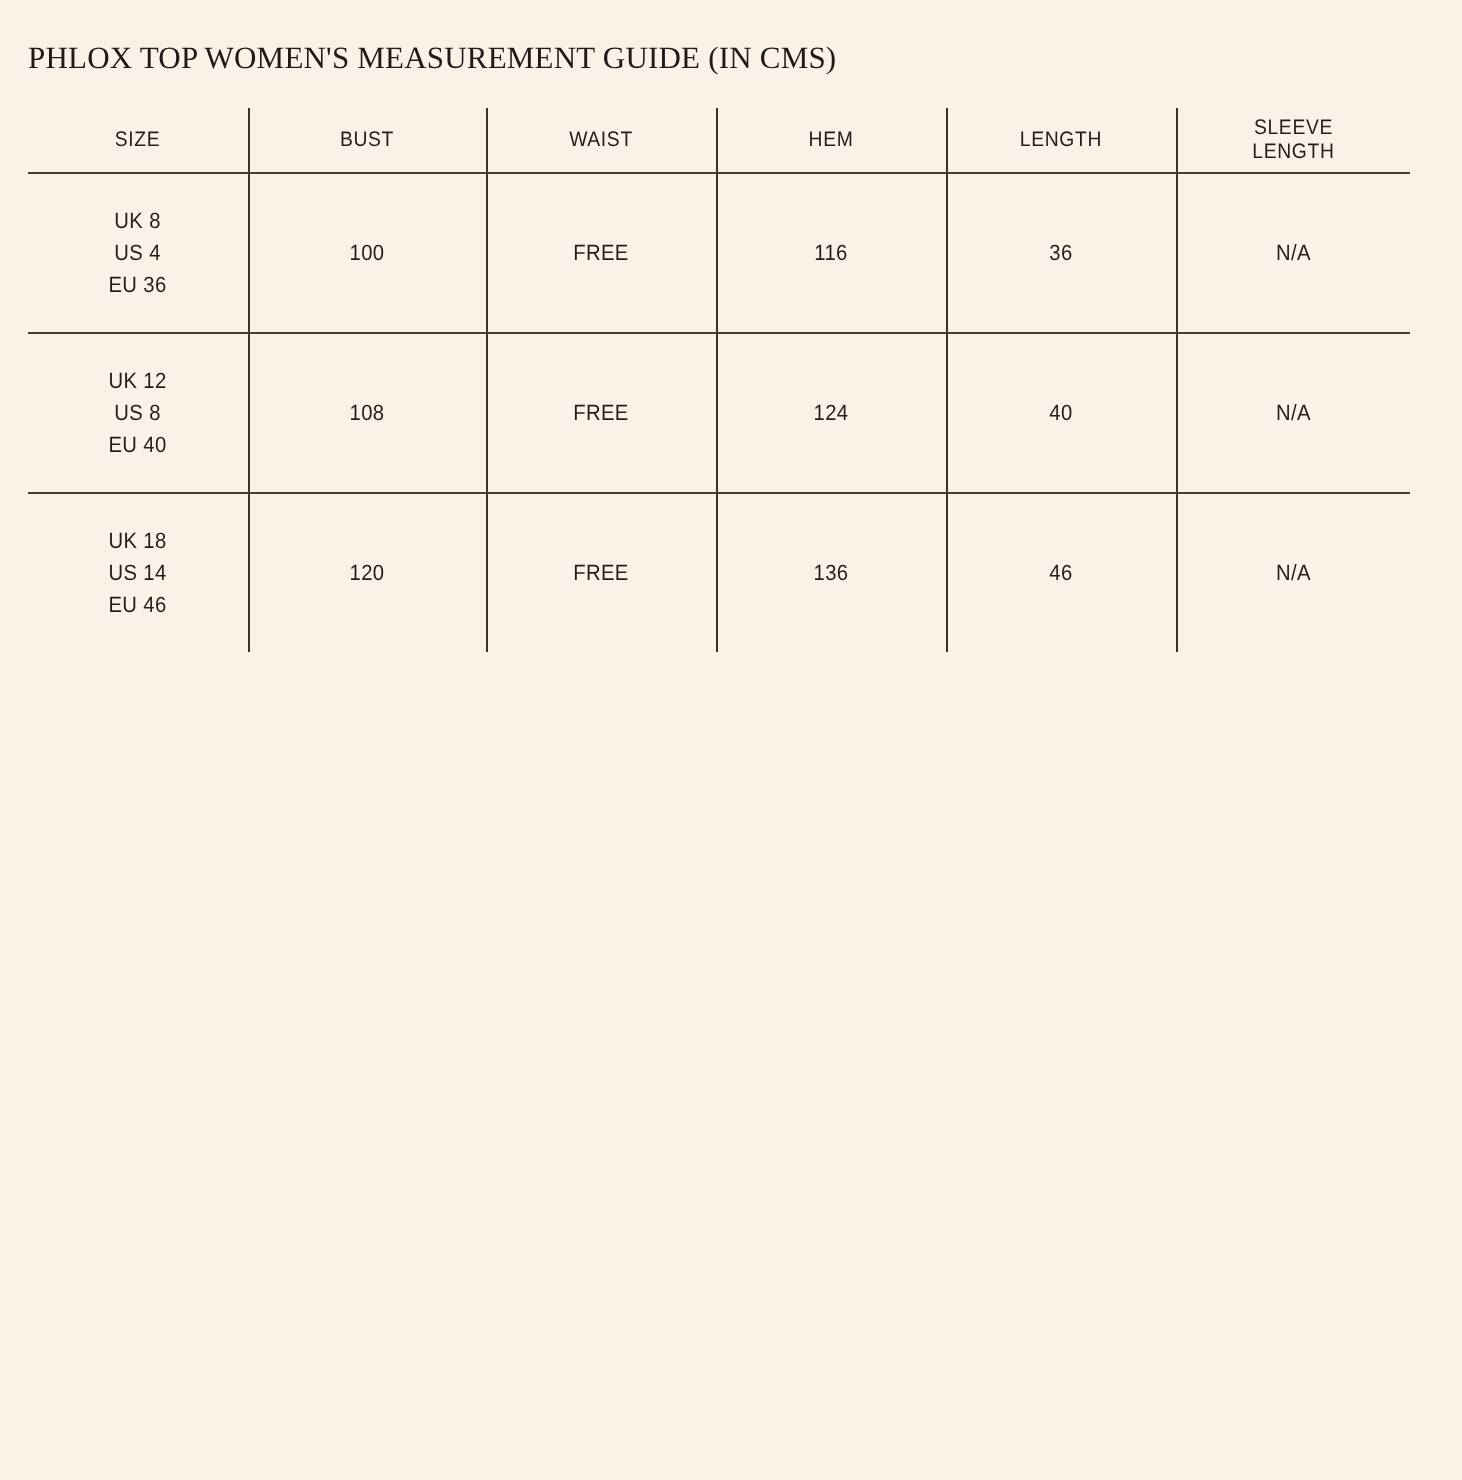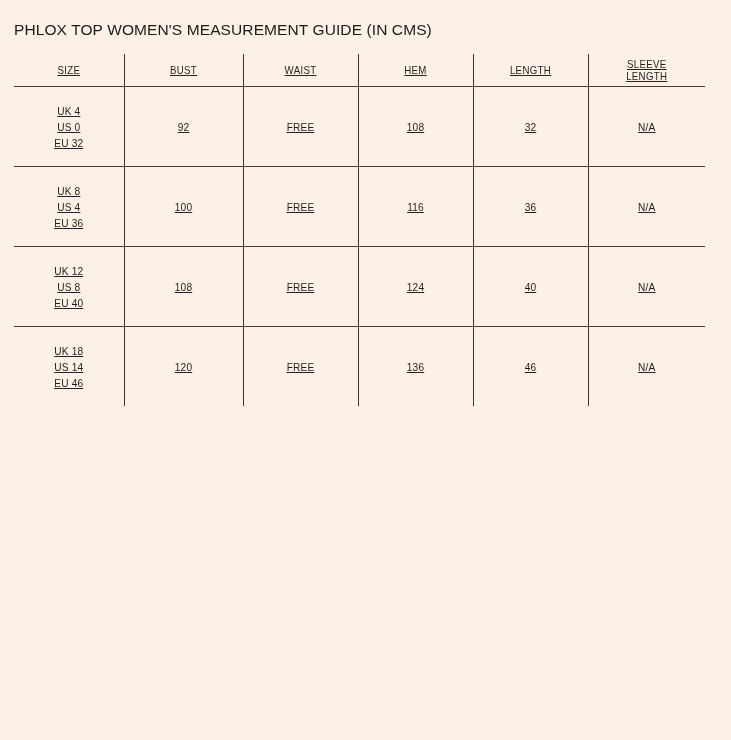--- a/index.html
+++ b/index.html
@@ -20,36 +20,35 @@
     width: 731px;
     height: 740px;
     box-sizing: border-box;
   }
 
   
   #title {
     position: absolute;
     left: 14px;
     top: 21px;
-    font-family: Liberation Sans, sans-serif;
+    font-family: Liberation Serif, serif;
     font-size: 15.5px;
     letter-spacing: 0.1px;
     white-space: nowrap;
     color: #1E1A17;
   }
 
   
   #table {
     position: absolute;
     left: 14px;
     top: 54px;
     width: 691px;           
     border-collapse: collapse;
     table-layout: fixed;
-    text-decoration: underline;
   }
 
   #table td, #table th {
     padding: 0;
     margin: 0;
     text-align: center;
     vertical-align: middle;
     font-weight: normal;
     
     border-right: 1.4px solid #3E322B;
@@ -132,32 +131,20 @@
         </th>
         <th>
           <span class="hdr-label">SLEEVE</span>
           <span class="l2">LENGTH</span>
         </th>
       </tr>
     </thead>
 
     <tbody>
 
-      <tr>
-        <td class="size-cell">
-          <span>UK 4</span>
-          <span>US 0</span>
-          <span>EU 32</span>
-        </td>
-        <td>92</td>
-        <td>FREE</td>
-        <td>108</td>
-        <td>32</td>
-        <td>N/A</td>
-      </tr>
 
 
       <tr>
         <td class="size-cell">
           <span>UK 8</span>
           <span>US 4</span>
           <span>EU 36</span>
         </td>
         <td>100</td>
         <td>FREE</td>

